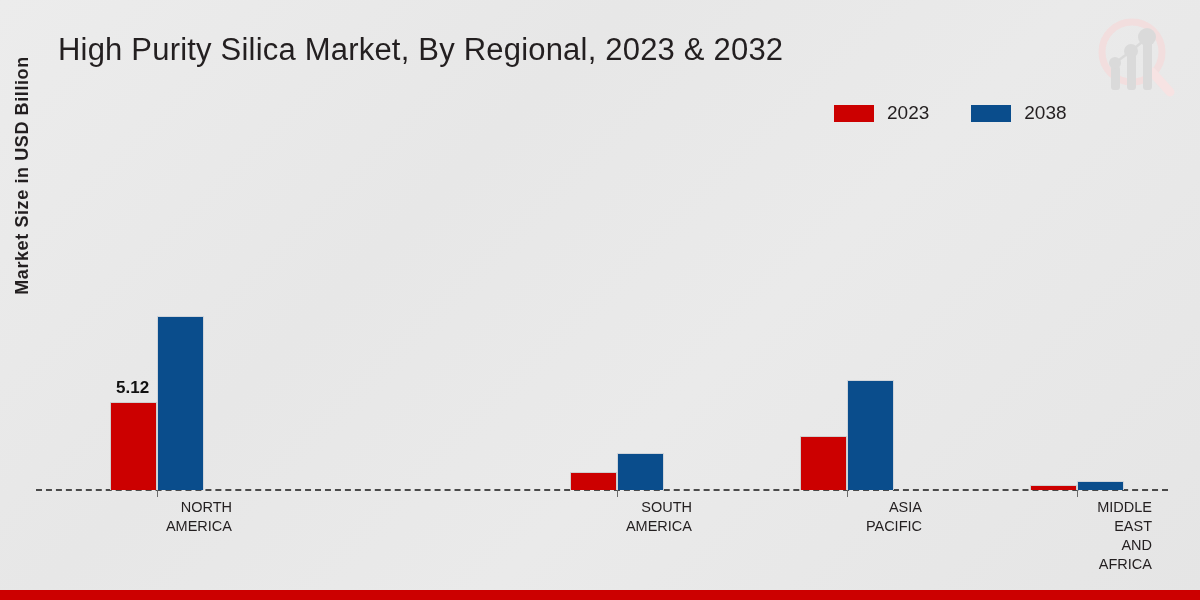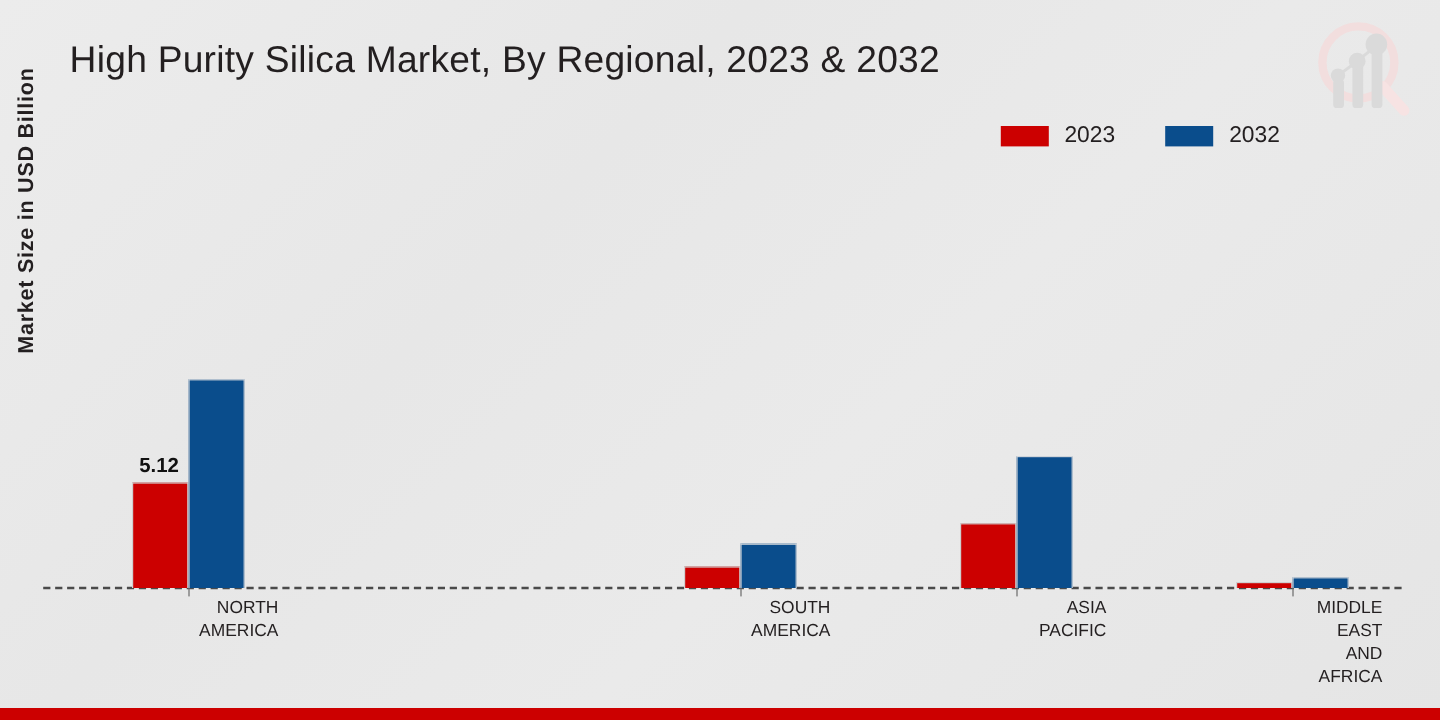--- a/index.html
+++ b/index.html
@@ -178,21 +178,21 @@
     </svg>
   </div>
 
   <div id="legend">
     <div class="legend-item">
       <span class="legend-swatch" style="background:#cc0000"></span>
       <span class="legend-label">2023</span>
     </div>
     <div class="legend-item">
       <span class="legend-swatch" style="background:#0a4d8c"></span>
-      <span class="legend-label">2032</span>
+      <span class="legend-label">2038</span>
     </div>
   </div>
 
   <div id="y-axis-title">Market Size in USD Billion</div>
 
   <div id="plot">
 
     <div id="baseline"></div>
 
     <div class="group" style="left:110px">

